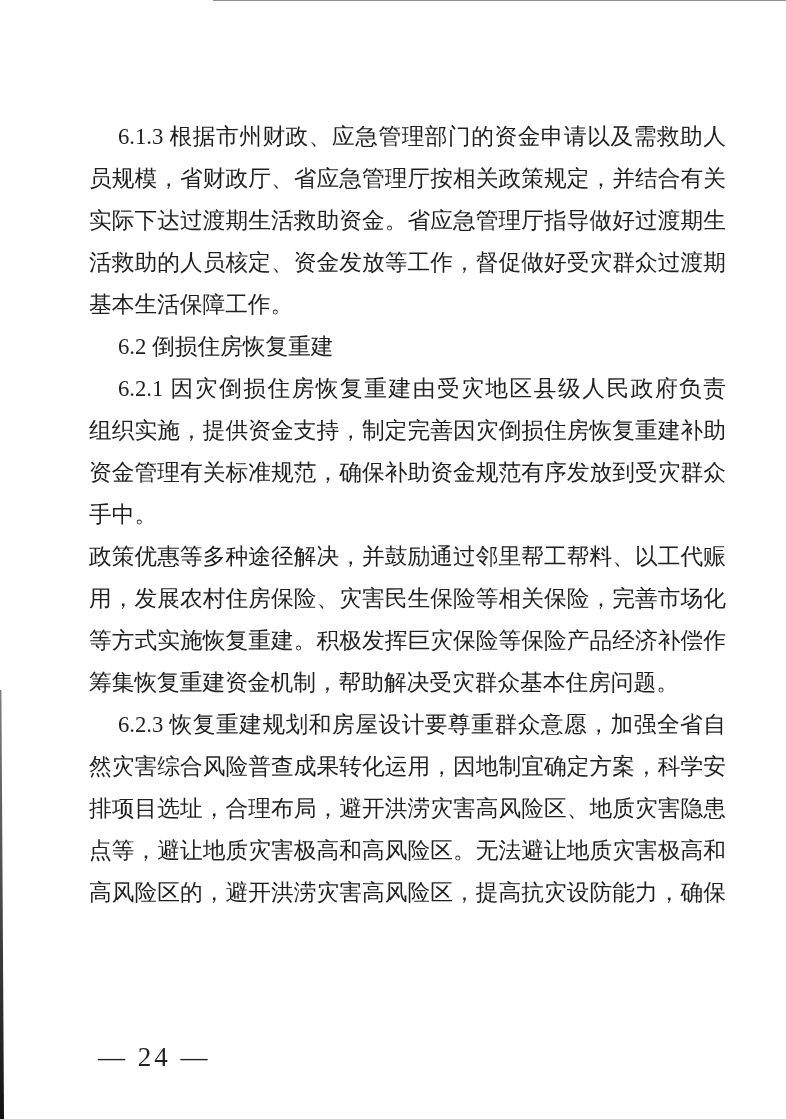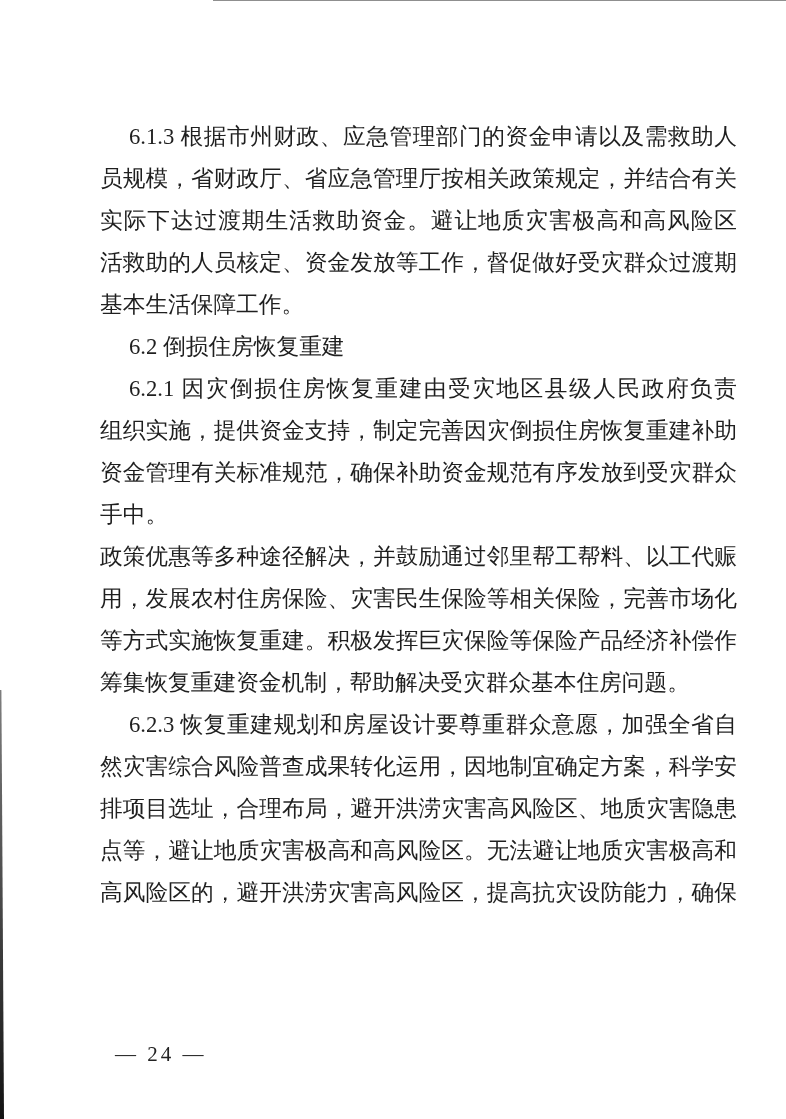--- a/index.html
+++ b/index.html
@@ -30,21 +30,21 @@
     position: absolute;
     left: 0;
     top: 690px;
     width: 4px;
     height: 429px;
     background: linear-gradient(to bottom, rgba(20,20,20,0.55), rgba(5,5,5,0.95));
     clip-path: polygon(0 0, 1.4px 0, 4px 100%, 0 100%);
   }
   .text-block {
     position: absolute;
-    left: 100px;
+    left: 89px;
     top: 116px;
     width: 637px;
   }
   .para {
     margin: 0;
     padding: 0;
   }
   .line {
     font-size: 22.7px;
     line-height: 42px;
@@ -56,39 +56,39 @@
   }
   .line.indent {
     text-indent: 29px;
   }
   .line.noj {
     text-align: right;
     text-align-last: left;
   }
   .page-number {
     position: absolute;
-    left: 115px;
+    left: 98px;
     top: 1042px;
-    font-size: 21px;
+    font-size: 27px;
     letter-spacing: 3px;
     color: #222222;
     white-space: nowrap;
   }
 </style>
 </head>
 <body>
 
 <div class="page">
   <div class="top-edge-artifact"></div>
   <div class="left-edge-artifact"></div>
   <div class="text-block" id="textBlock">
       <div class="para">
         <div class="line indent">6.1.3 根据市州财政、应急管理部门的资金申请以及需救助人</div>
         <div class="line">员规模，省财政厅、省应急管理厅按相关政策规定，并结合有关</div>
-        <div class="line">实际下达过渡期生活救助资金。避让地质灾害极高和高风险区</div>
+        <div class="line">实际下达过渡期生活救助资金。省应急管理厅指导做好过渡期生</div>
         <div class="line">活救助的人员核定、资金发放等工作，督促做好受灾群众过渡期</div>
         <div class="line noj">基本生活保障工作。</div>
       </div>
       <div class="para">
         <div class="line indent noj">6.2 倒损住房恢复重建</div>
       </div>
       <div class="para">
         <div class="line indent">6.2.1 因灾倒损住房恢复重建由受灾地区县级人民政府负责</div>
         <div class="line">组织实施，提供资金支持，制定完善因灾倒损住房恢复重建补助</div>
         <div class="line">资金管理有关标准规范，确保补助资金规范有序发放到受灾群众</div>

